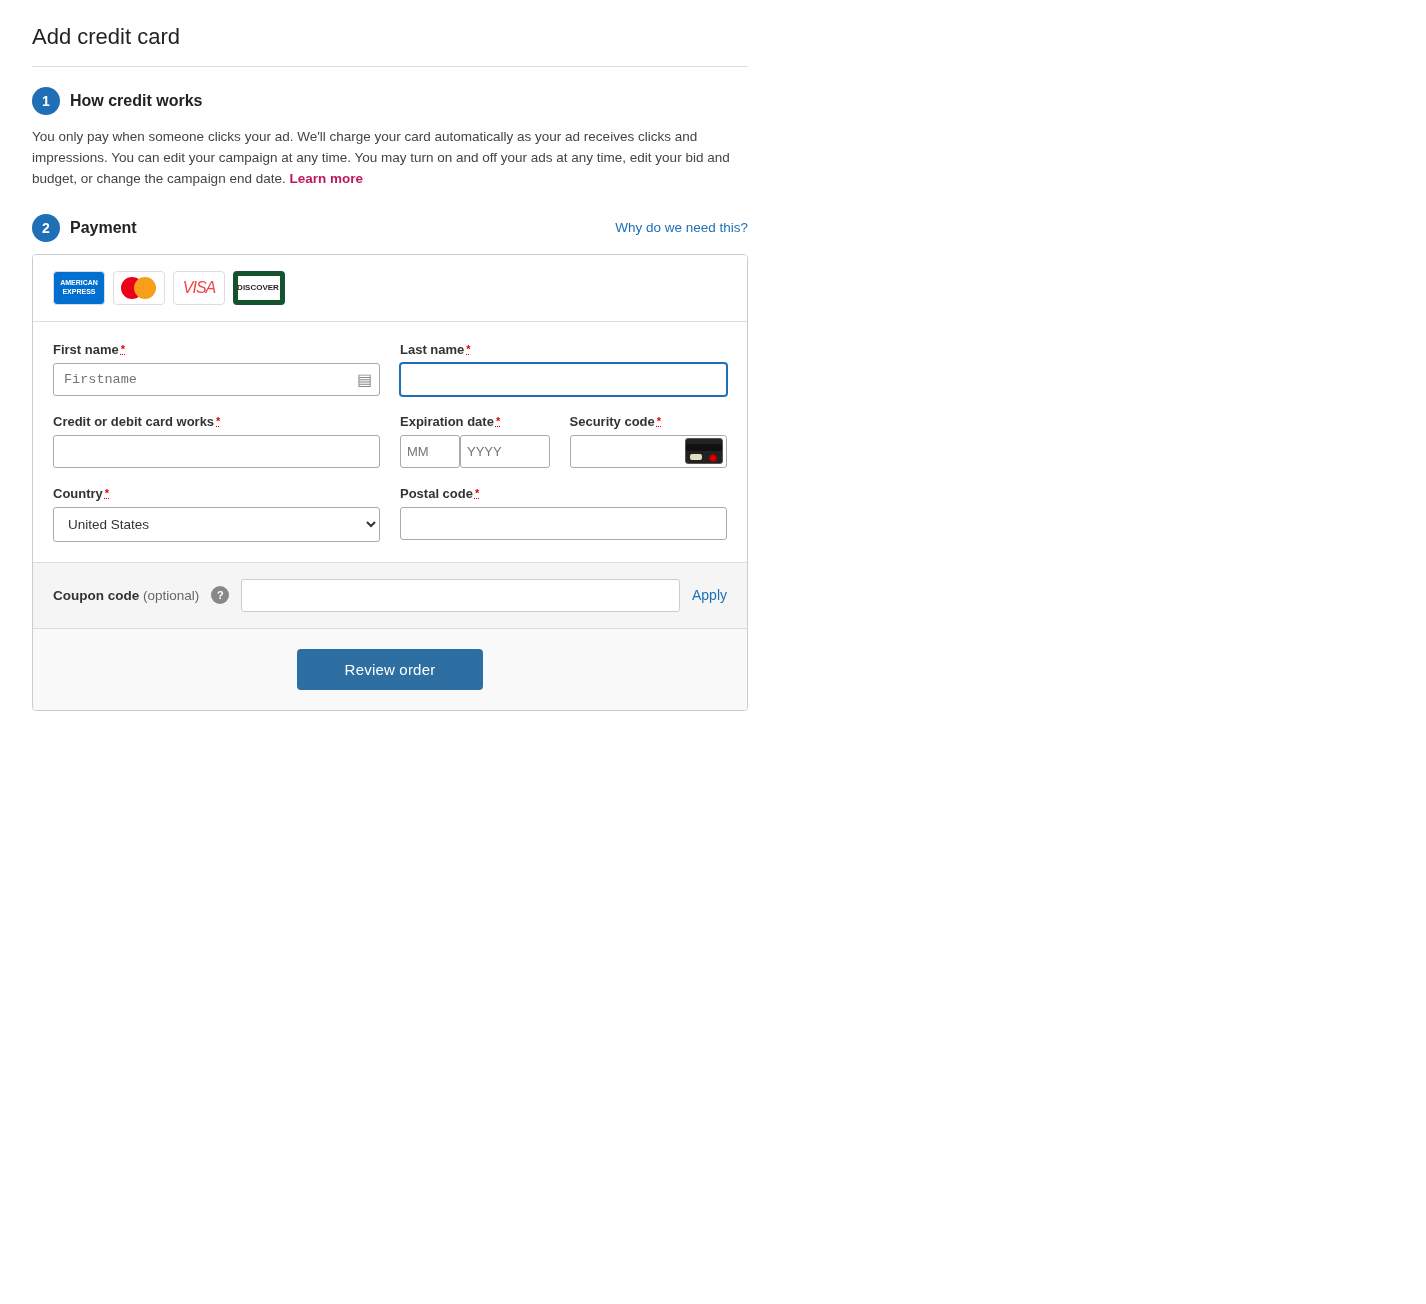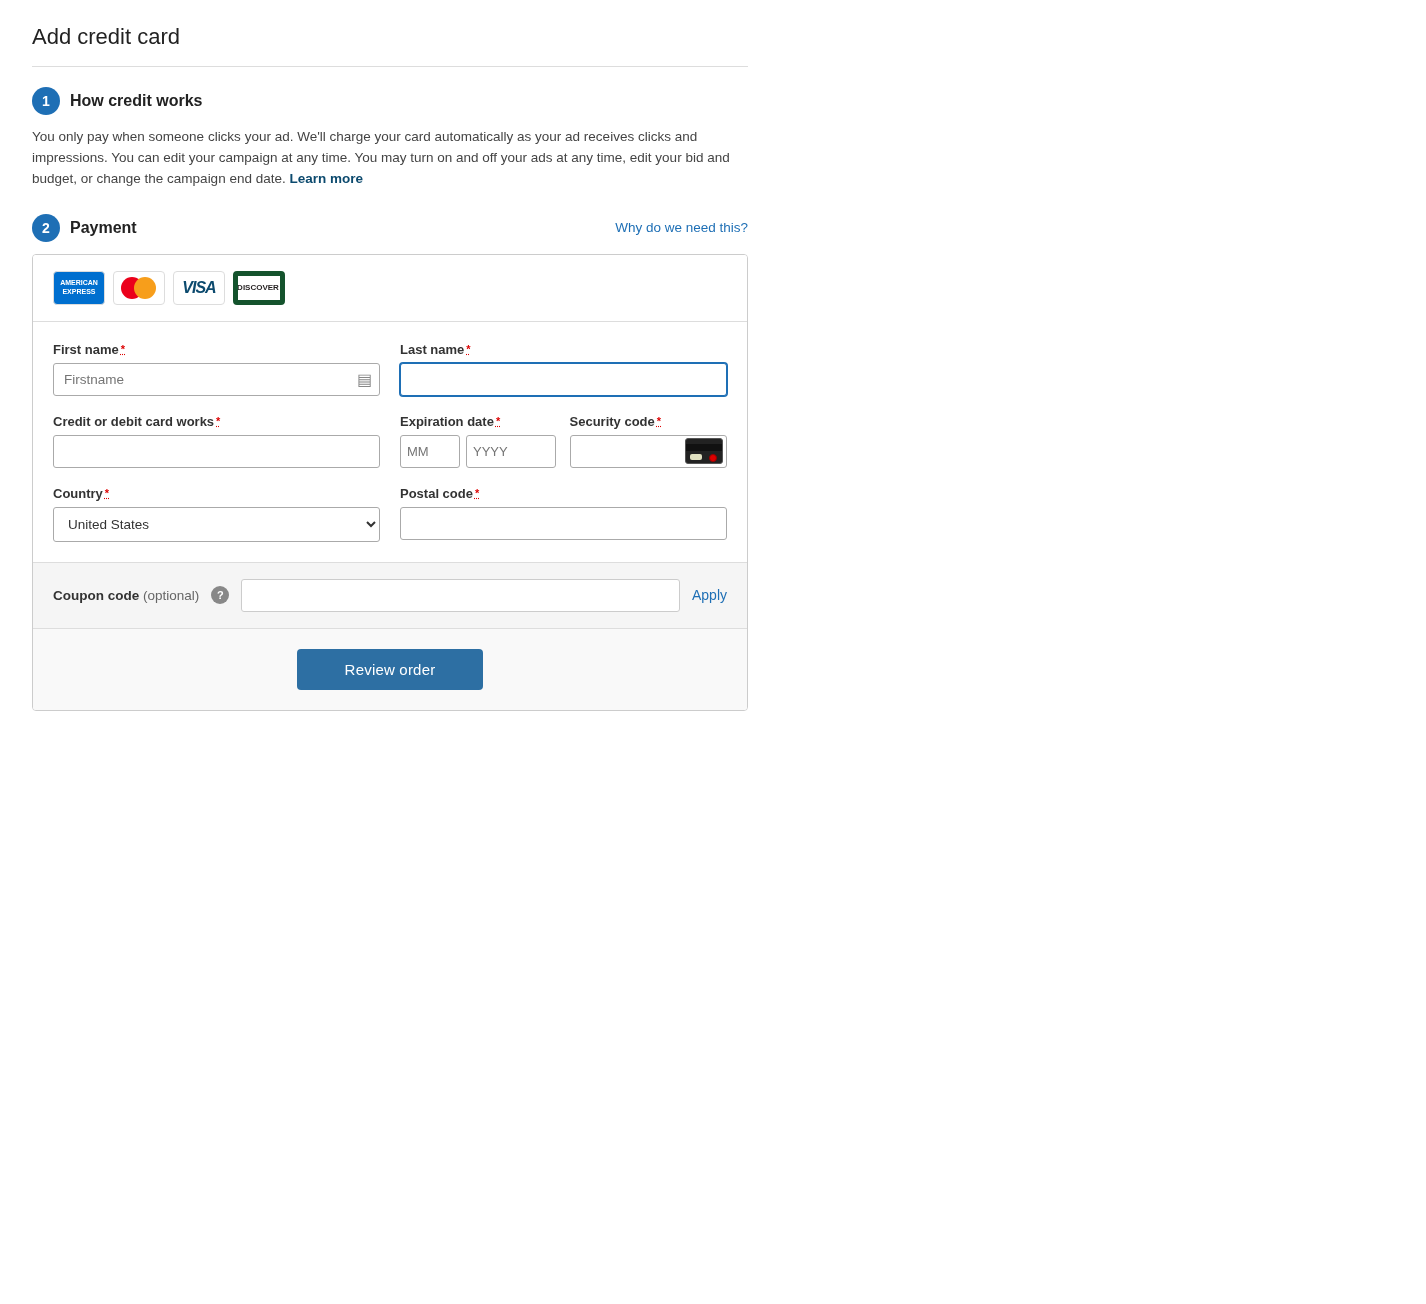--- a/index.html
+++ b/index.html
@@ -52,21 +52,21 @@
     }
 
     
     .billing-text {
       font-size: 13.5px;
       color: #444;
       line-height: 1.55;
       margin-bottom: 24px;
     }
     .billing-text a {
-      color: #0c4a6e;
+      color: #be185d;
       text-decoration: none;
       font-weight: 600;
     }
 
     
     .payment-header {
       display: flex;
       align-items: center;
       justify-content: space-between;
       margin-bottom: 12px;
@@ -144,23 +144,23 @@
       width: 52px;
       height: 34px;
       background: #fff;
       border-radius: 4px;
       border: 1px solid #ddd;
       display: flex;
       align-items: center;
       justify-content: center;
     }
     .cc-visa-text {
-      color: #0c4a6e;
+      color: #ef4444;
       font-size: 16px;
-      font-weight: 700;
+      font-weight: 400;
       font-style: italic;
       letter-spacing: -1px;
     }
     .cc-discover {
       width: 52px;
       height: 34px;
       background: #fff;
       border-radius: 4px;
       border: 5px solid #14532d;
       display: flex;
@@ -214,20 +214,21 @@
       text-decoration-color: #d00;
     }
     .form-input {
       border: 1px solid #aaa;
       border-radius: 3px;
       padding: 8px 10px;
       font-size: 13.5px;
       color: #333;
       outline: none;
       background: #fff;
+      font-family: Liberation Mono, monospace;
     }
     .form-input.active-focused {
       border-color: #1e6fb5;
       box-shadow: 0 0 0 1px #1e6fb5;
     }
     .input-with-icon {
       position: relative;
     }
     .input-with-icon .form-input {
       padding-right: 36px;
@@ -236,21 +237,20 @@
     .input-icon {
       position: absolute;
       right: 8px;
       top: 50%;
       transform: translateY(-50%);
       color: #888;
       font-size: 16px;
     }
     .exp-inputs {
       display: flex;
-      gap: 6px;
     }
     .exp-month {
       width: 60px;
       border: 1px solid #aaa;
       border-radius: 3px;
       padding: 8px 6px;
       font-size: 13px;
       color: #888;
       background: #fff;
       outline: none;

